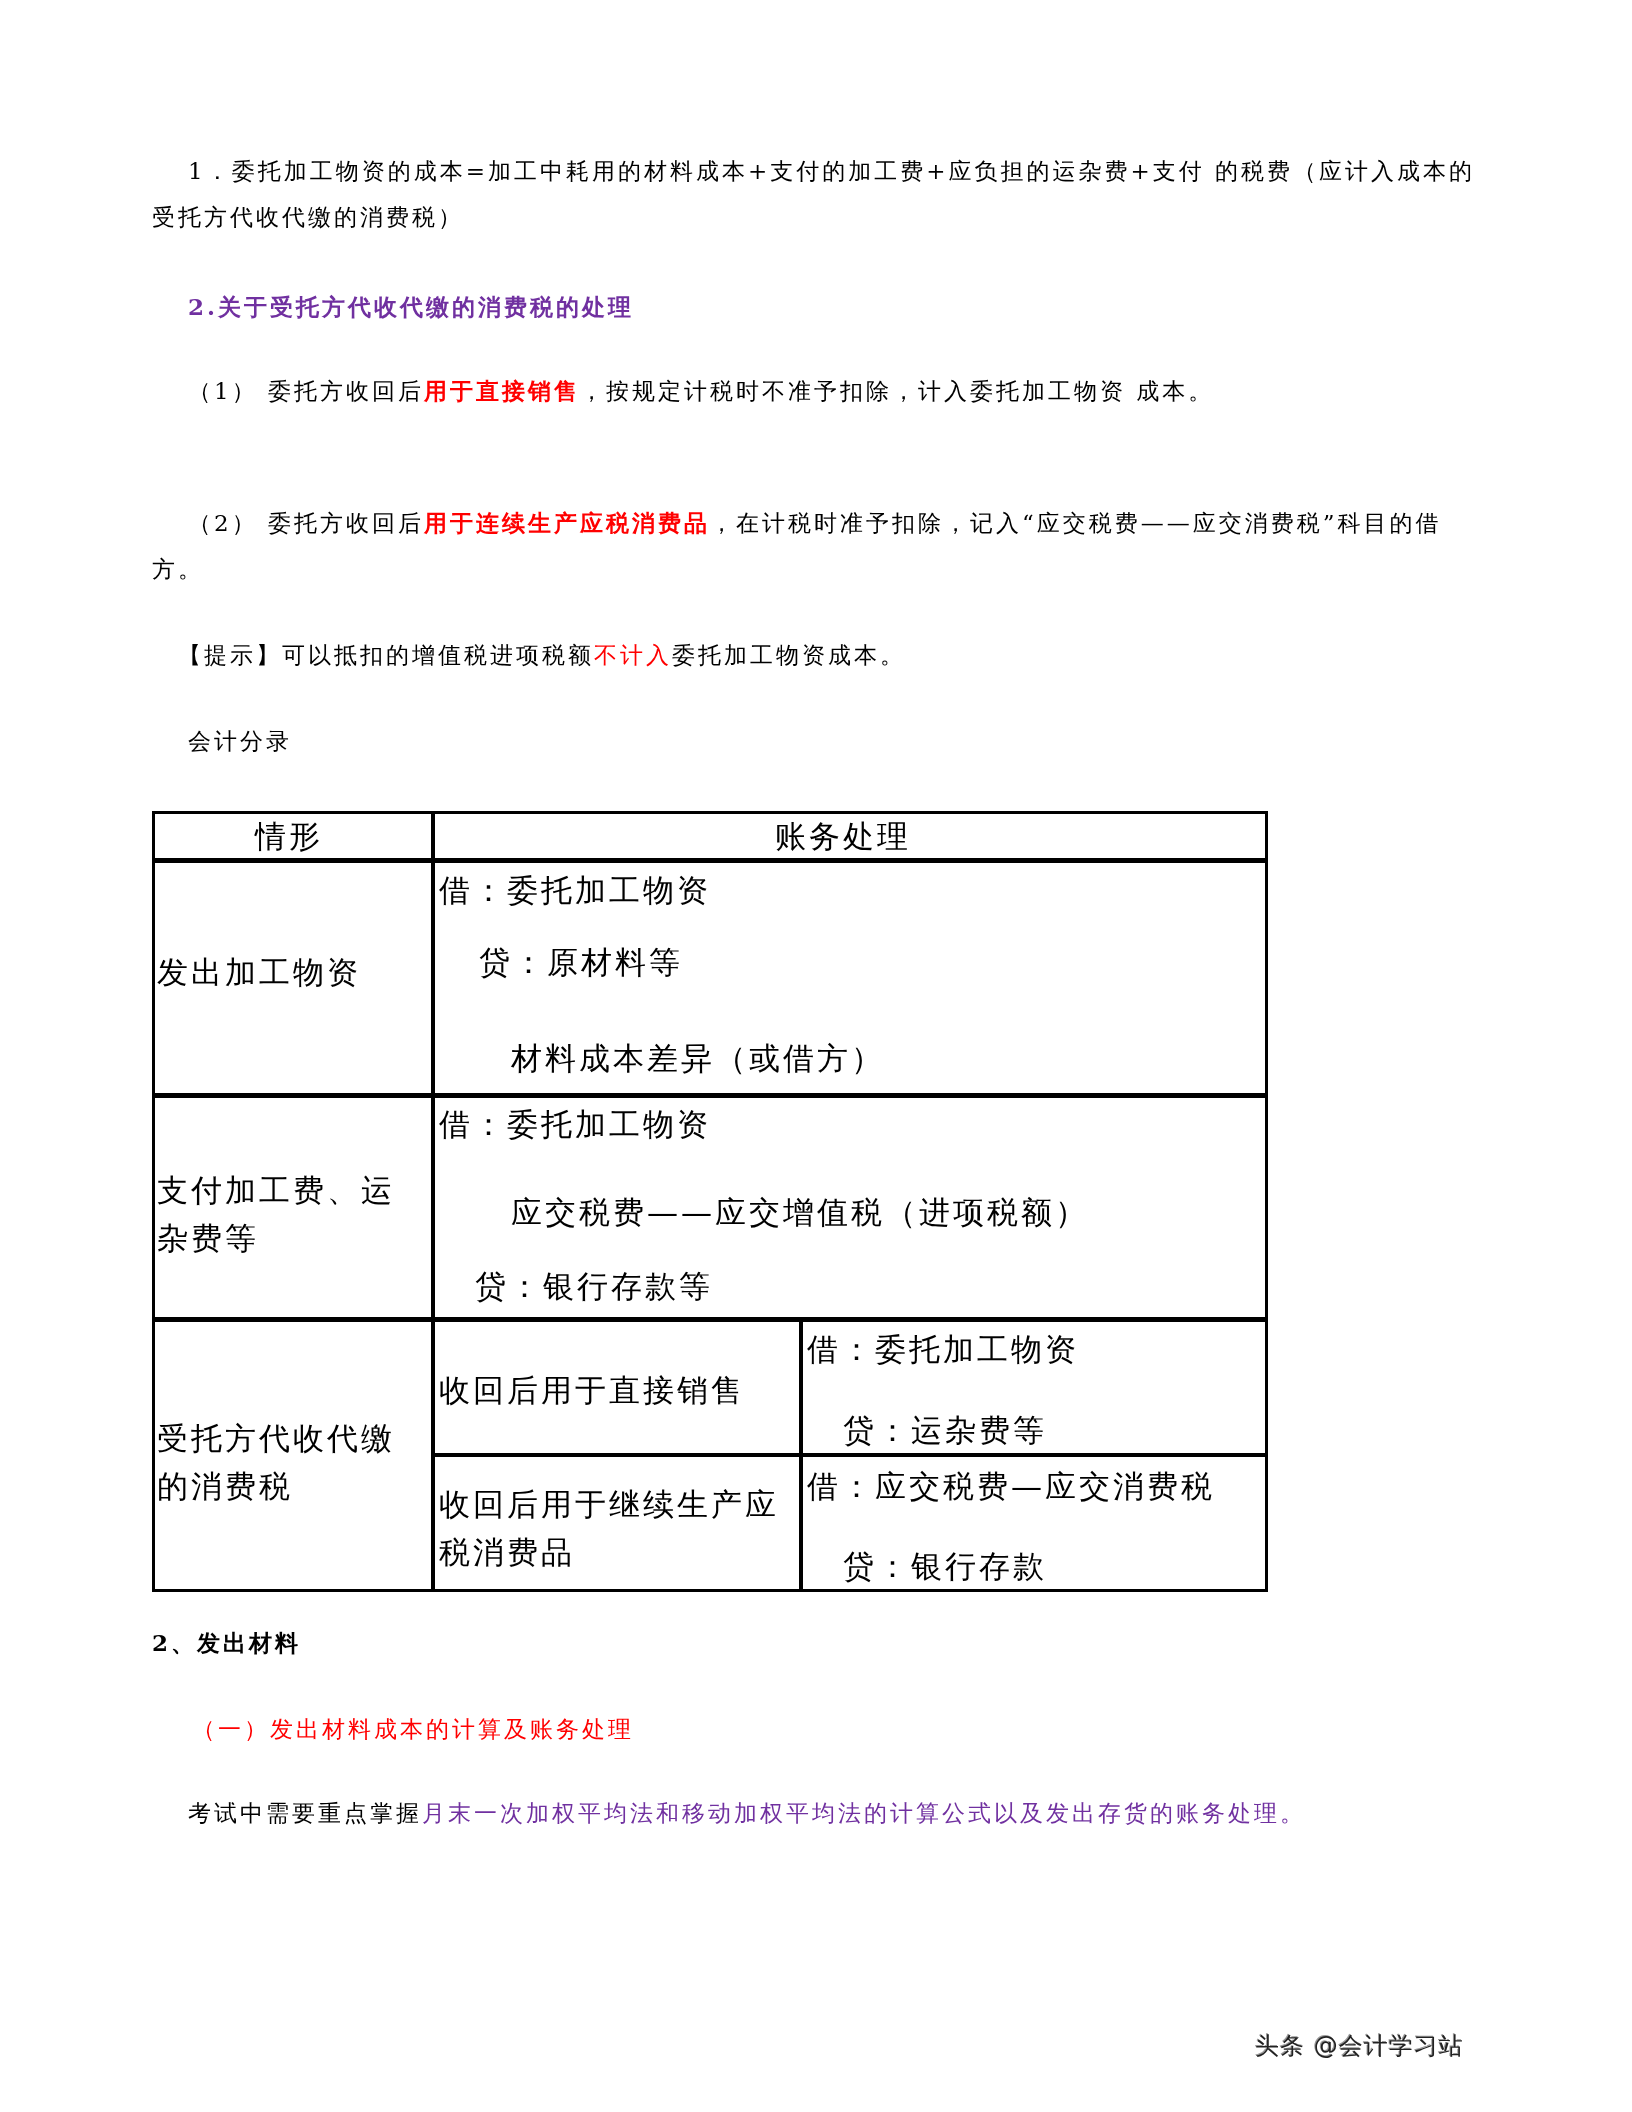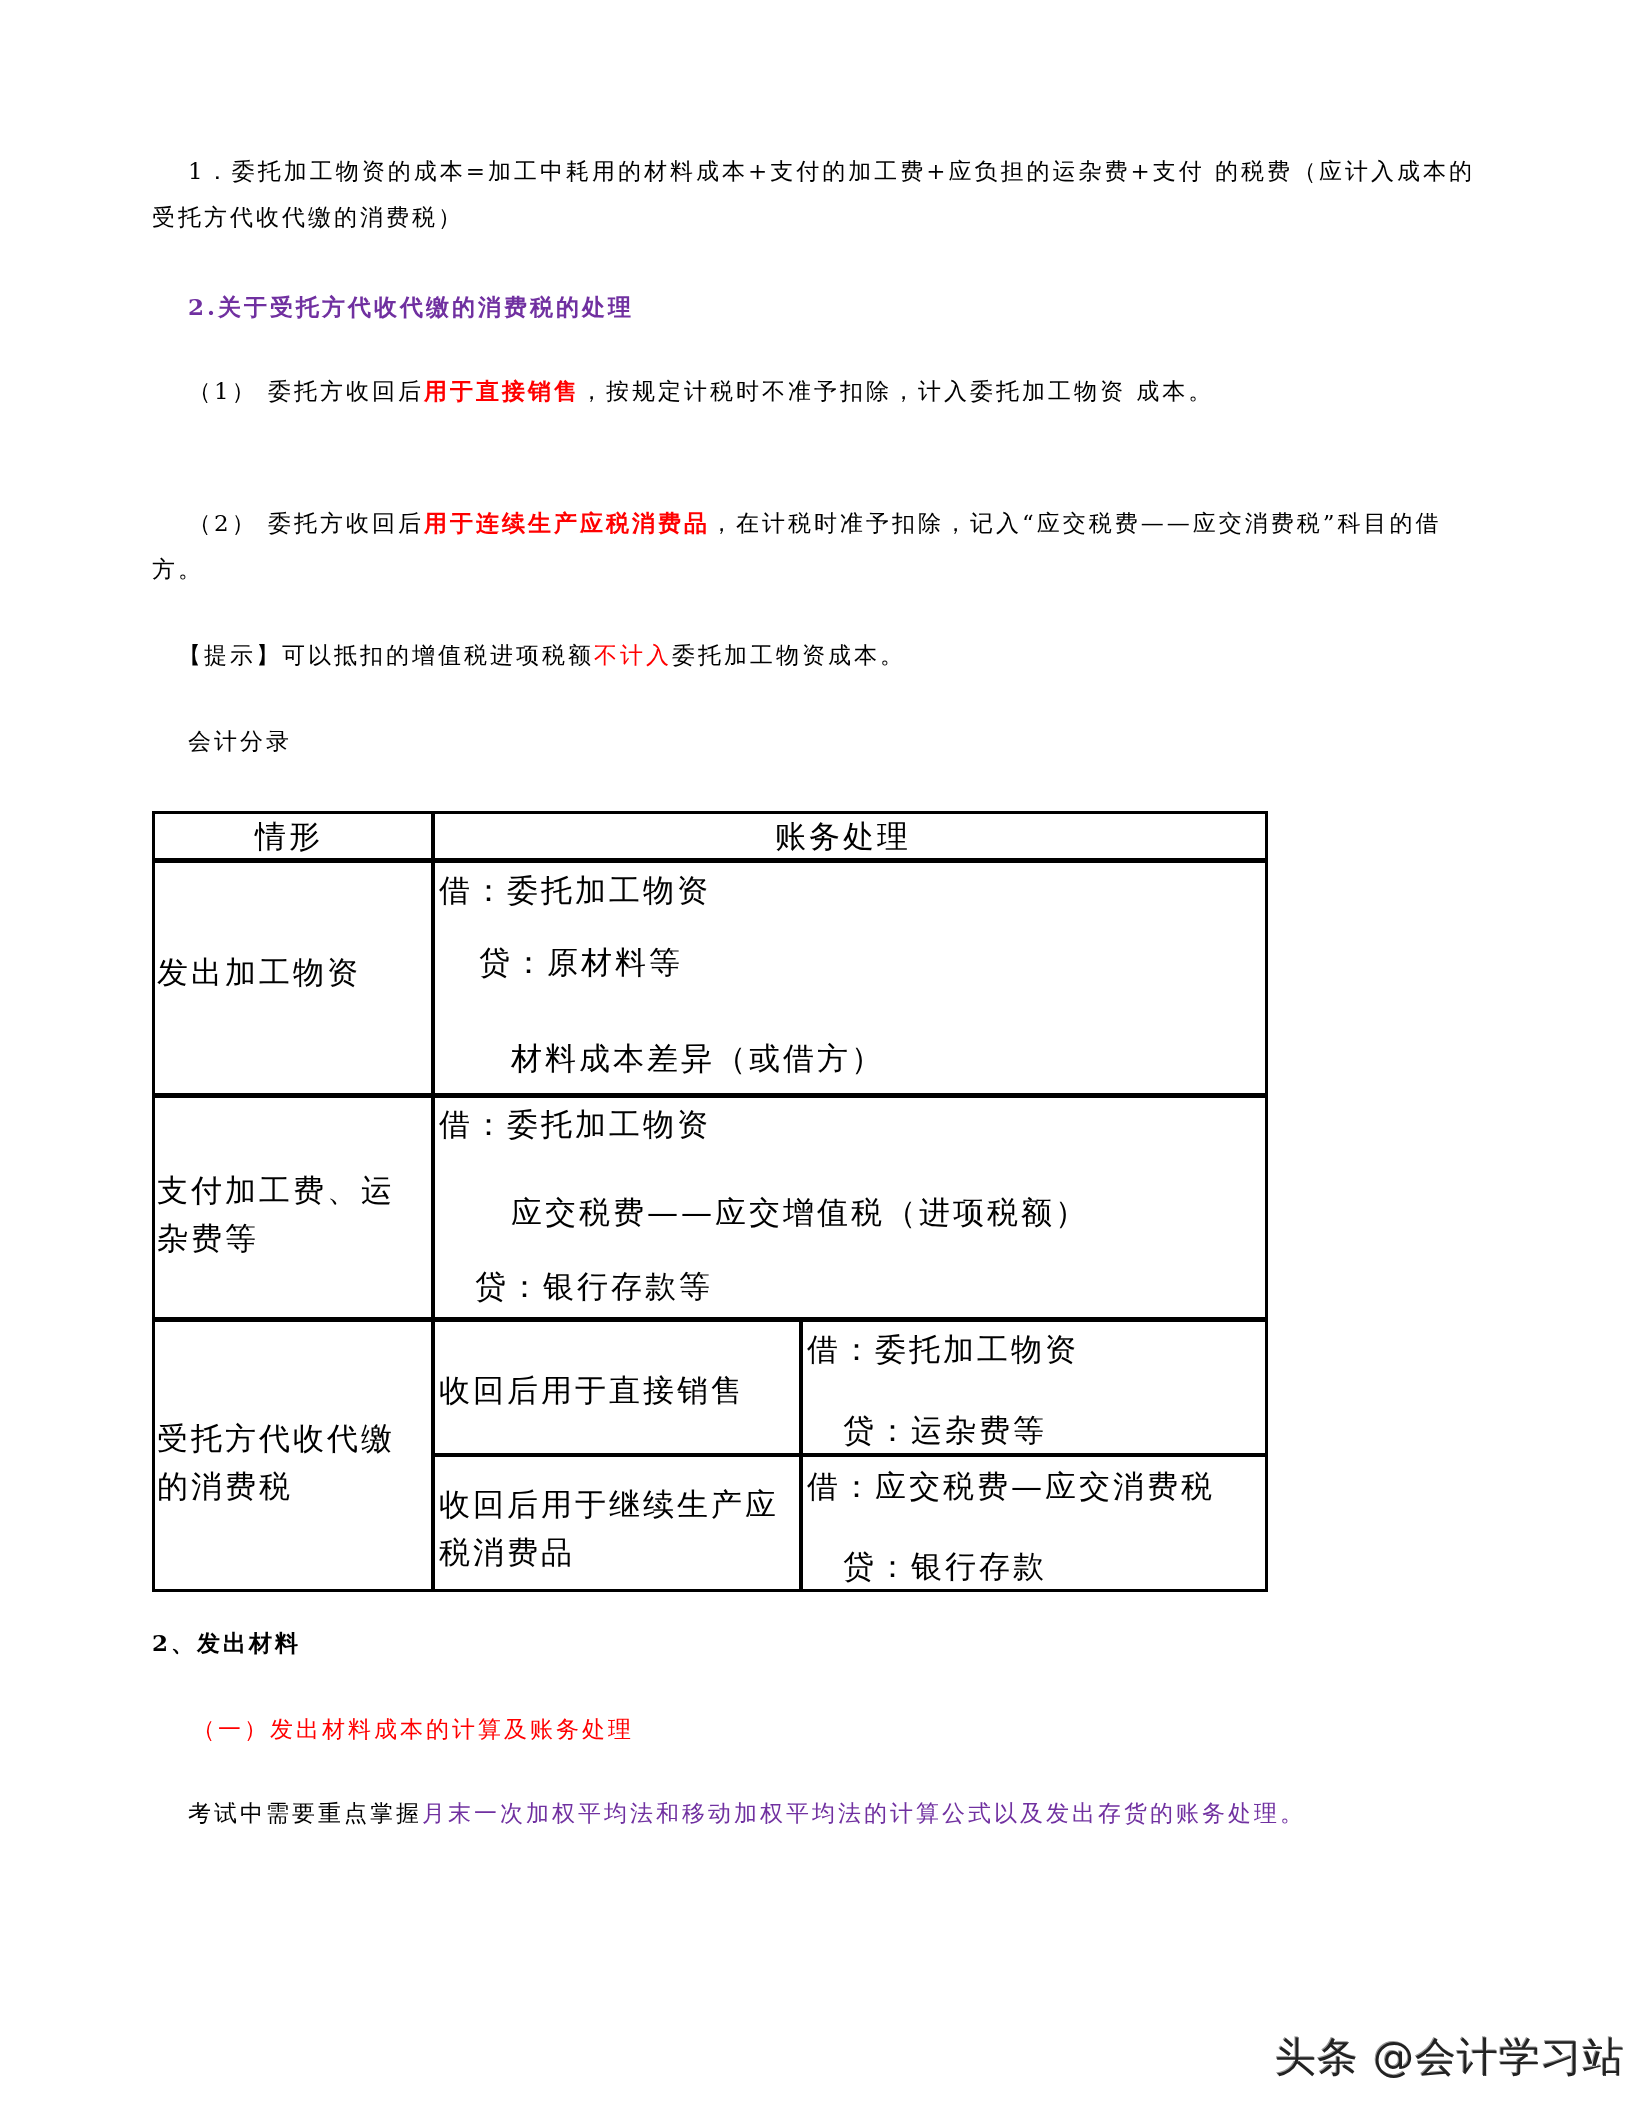--- a/index.html
+++ b/index.html
@@ -68,25 +68,24 @@
       position: absolute;
       line-height: 48px;
       white-space: normal;
     }
 
     .watermark {
       position: absolute;
       left: 1255px;
       top: 2030px;
       font-family: "DejaVu Sans", "Liberation Sans", sans-serif;
-      font-size: 41px;
+      font-size: 24px;
       color: #222;
       letter-spacing: 1px;
       text-shadow: 1px 1px 0 #fff, -1px -1px 0 #999;
-      margin-left: 20px;
     }
   </style>
 </head>
 <body>
 
 <div class="page">
 
   <p class="para indent" style="top:148px;">1．委托加工物资的成本=加工中耗用的材料成本+支付的加工费+应负担的运杂费+支付 的税费（应计入成本的受托方代收代缴的消费税）</p>
 
   <p class="para indent purple bold" style="top:284px;">2.关于受托方代收代缴的消费税的处理</p>

